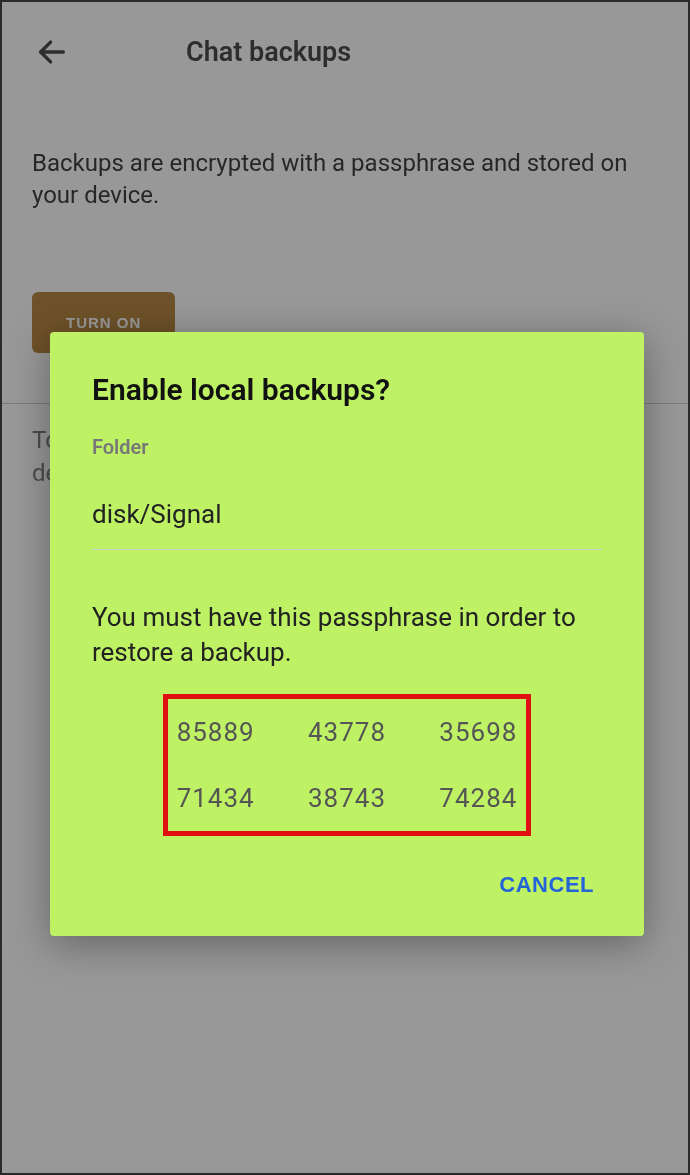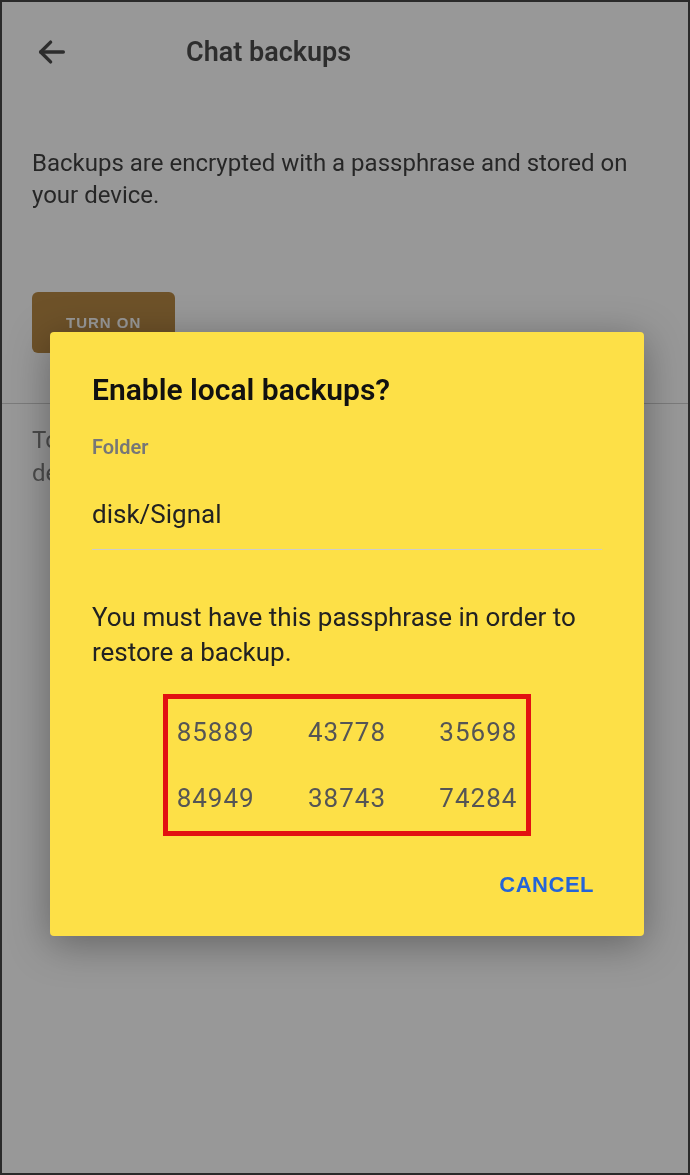--- a/index.html
+++ b/index.html
@@ -70,21 +70,21 @@
     position: absolute;
     inset: 0;
     background: rgba(70,70,70,0.55);
   }
   
   .dialog {
     position: absolute;
     left: 48px;
     top: 330px;
     width: 594px;
-    background: #fde047;
+    background: #bef264;
     border-radius: 4px;
     box-shadow: 0 8px 40px rgba(0,0,0,0.35);
     padding: 40px 42px 30px 42px;
   }
   .dialog-title {
     font-size: 30px;
     font-weight: 600;
     color: #111;
     margin-bottom: 28px;
   }
@@ -191,21 +191,21 @@
     <div class="dialog-title">Enable local backups?</div>
     <div class="folder-label">Folder</div>
     <div class="folder-value">disk/Signal</div>
     <div class="instruction">You must have this passphrase in order to restore a backup.</div>
 
     <div class="passphrase-frame">
       <div class="passphrase-grid">
         <span>85889</span>
         <span>43778</span>
         <span>35698</span>
-        <span>84949</span>
+        <span>71434</span>
         <span>38743</span>
         <span>74284</span>
       </div>
     </div>
 
 
     <div class="dialog-actions">
       <button class="dialog-btn">CANCEL</button>
     </div>
   </div>

